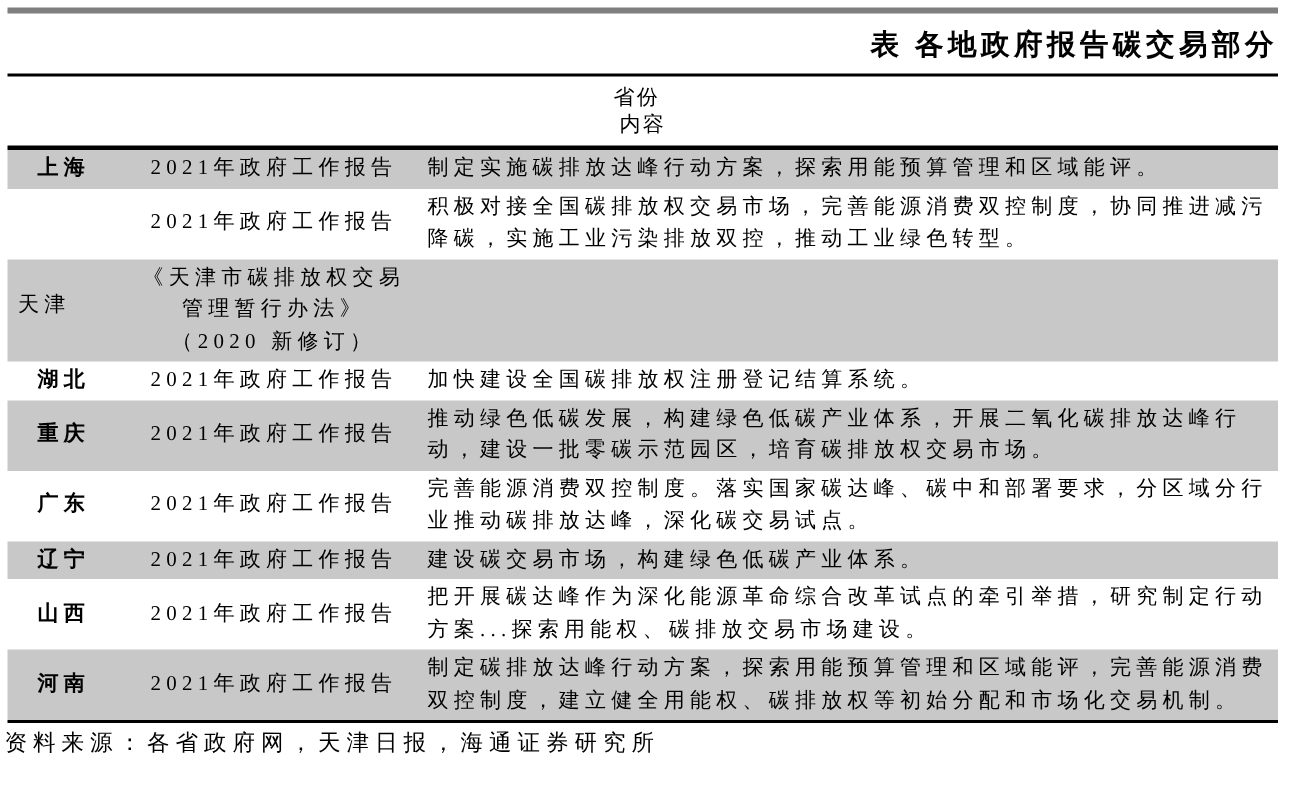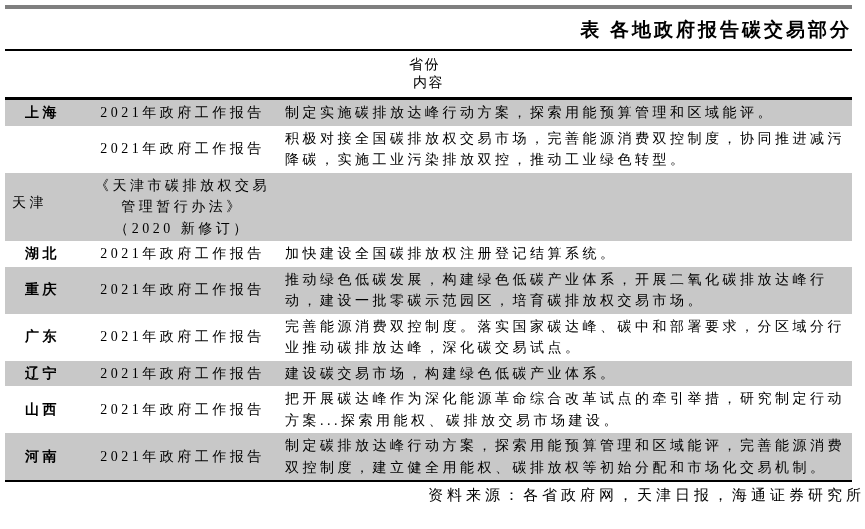--- a/index.html
+++ b/index.html
@@ -54,21 +54,20 @@
     position:absolute; left:0; top:0; height:100%; width:85px;
     padding-left:7px; box-sizing:border-box;
     display:flex; align-items:center;
     font-size:14px; letter-spacing:3.5px;margin-top:20px;
   }
 
   .foot-rule { border-top:2px solid #000; }
   .source {
     font-size:15px; letter-spacing:4px;
     padding:4px 0 0 3px;
-    text-align:right;
   }
 </style>
 </head>
 <body>
 
 <div class="sheet">
   <div class="tablewrap">
 
     <div class="topbar"></div>
 

